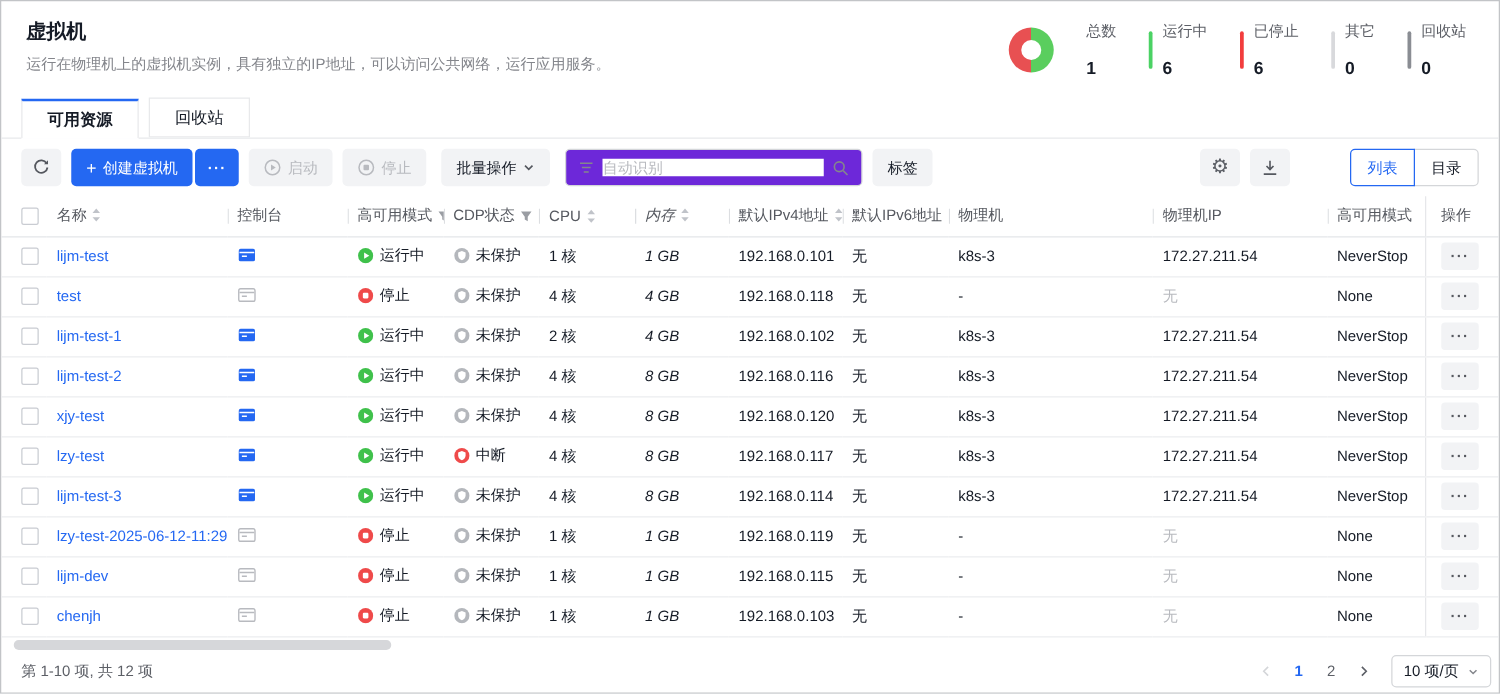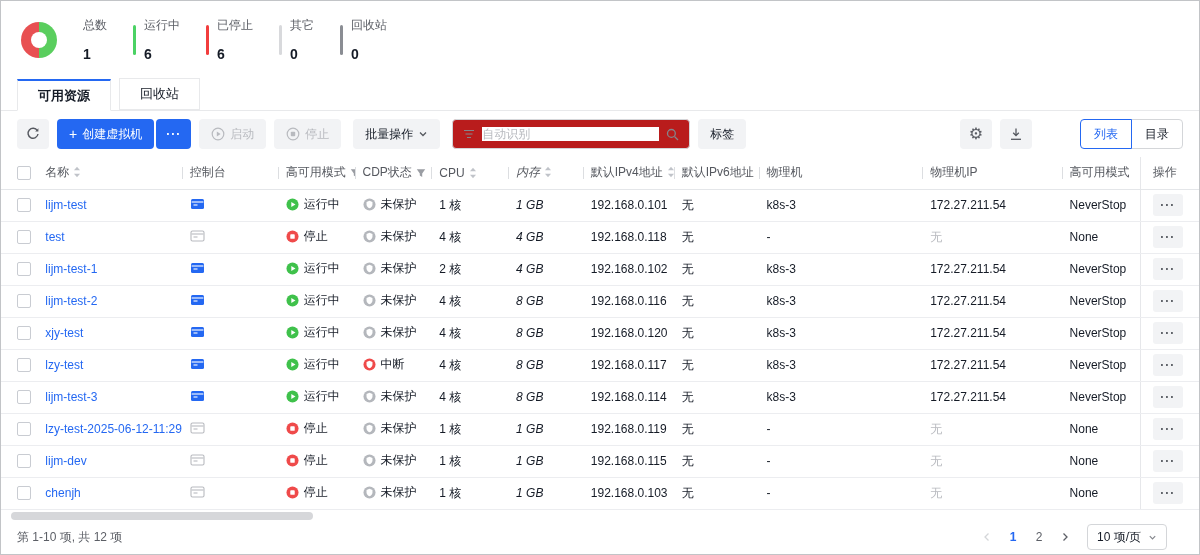--- a/index.html
+++ b/index.html
@@ -25,21 +25,21 @@
   .tab.active { border-top:2px solid var(--primary); font-weight:bold; margin-bottom:-1px; border-bottom:1px solid #fff; }
 
   
   .toolbar { display:flex; align-items:center; gap:8px; padding:8px 16px; }
   .btn { height:30px; border:none; border-radius:4px; background:#f2f3f5; color:#151b26; font-size:12px; display:inline-flex; align-items:center; justify-content:center; gap:5px; padding:0 12px; cursor:pointer; font-family:inherit; white-space:nowrap; }
   .icon-btn { width:32px; padding:0; }
   .btn.primary { background:var(--primary); color:#fff; }
   .btn.more-btn { padding:0 10px; font-weight:bold; letter-spacing:1px; }
   .btn.disabled { color:var(--muted); cursor:not-allowed; }
   .btn-pair { display:flex; gap:2px; }
-  .search-box { height:30px; width:238px; border:1px solid #d4d6d9; border-radius:4px; display:flex; align-items:center; gap:7px; padding:0 10px; margin-left:4px; background:#b91c1c; }
+  .search-box { height:30px; width:238px; border:1px solid #d4d6d9; border-radius:4px; display:flex; align-items:center; gap:7px; padding:0 10px; margin-left:4px; background:#6d28d9; }
   .search-box input { border:none; outline:none; flex:1; font-size:12px; color:#151b26; font-family:inherit; min-width:0; }
   .search-box input::placeholder { color:var(--muted); }
   .spacer { flex:1; }
   .gear-glyph { font-size:16px; color:#5c5f66; line-height:1; }
   .seg { display:flex; margin-left:4px;padding-left:36px; }
   .seg-item { height:30px; line-height:28px; padding:0 13px; border:1px solid #d4d6d9; background:#fff; font-size:12px; color:#151b26; cursor:pointer; }
   .seg-item:first-child { border-radius:4px 0 0 4px; }
   .seg-item:last-child { border-radius:0 4px 4px 0; margin-left:-1px; }
   .seg-item.active { border-color:var(--primary); color:var(--primary); position:relative; z-index:1; }
 
@@ -78,34 +78,38 @@
   .console-off .cs-bg { fill:#fff; stroke:#b8babf; }
   .console-off .cs-ln, .console-off .cs-ln2 { stroke:#b8babf; }
   .muted { color:var(--muted); }
   .op-btn { width:30px; height:22px; border:none; border-radius:3px; background:#f2f3f5; color:#55585f; font-weight:bold; letter-spacing:1px; font-size:12px; line-height:10px; cursor:pointer; }
 
   
   .hscroll { height:8px; margin:2px 2px; position:relative; }
   .hscroll-thumb { position:absolute; left:8px; top:0; width:302px; height:8px; border-radius:4px; background:#d6d7da; cursor:pointer; }
 
   
-  .footer { display:flex; align-items:center; justify-content:space-between; padding:0 32px 0 16px; height:31px; font-size:12px; color:#5c5f66; }
+  .footer { display:flex; align-items:center; justify-content:space-between; padding:0 6px 0 16px; height:31px; font-size:12px; color:#5c5f66; }
   .pagination { display:flex; align-items:center; gap:6px; }
   .page-arrow { width:20px; height:22px; display:inline-flex; align-items:center; justify-content:center; color:#5c5f66; cursor:pointer; }
   .page-arrow.disabled { color:#d4d6d9; cursor:default; }
   .page-num { min-width:20px; height:22px; line-height:22px; text-align:center; color:#5c5f66; cursor:pointer; }
   .page-num.current { color:var(--primary); font-weight:bold; }
   .page-size { height:26px; border:1px solid #d4d6d9; border-radius:4px; background:#fff; display:inline-flex; align-items:center; gap:7px; padding:0 9px; color:#151b26; cursor:pointer; margin-left:6px; }
 </style>
 </head>
 <body>
 
 <div class="app">
 
   <div class="page-header">
+    <div>
+      <div class="page-title">虚拟机</div>
+      <div class="page-subtitle">运行在物理机上的虚拟机实例，具有独立的IP地址，可以访问公共网络，运行应用服务。</div>
+    </div>
     <div class="stats">
       <span class="donut" style="background: conic-gradient(rgb(90, 206, 94) 0deg, rgb(90, 206, 94) 50%, rgb(232, 80, 82) 50%, rgb(232, 80, 82) 100%);"></span>
       <span style="display:flex;gap:26px;">
   <span class="stat">
 
     <span>
       <span class="stat-label" style="display:block;">总数</span>
       <span class="stat-value" style="display:block;">1</span>
     </span>
   </span>

